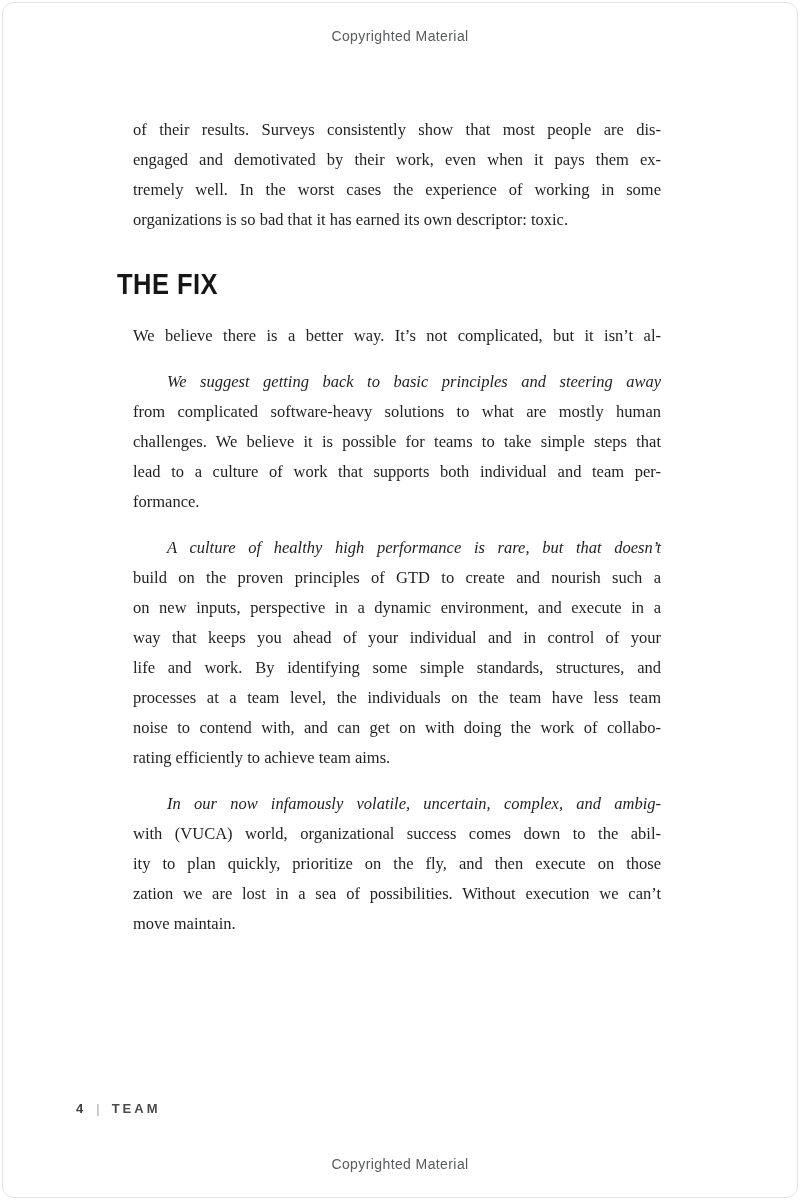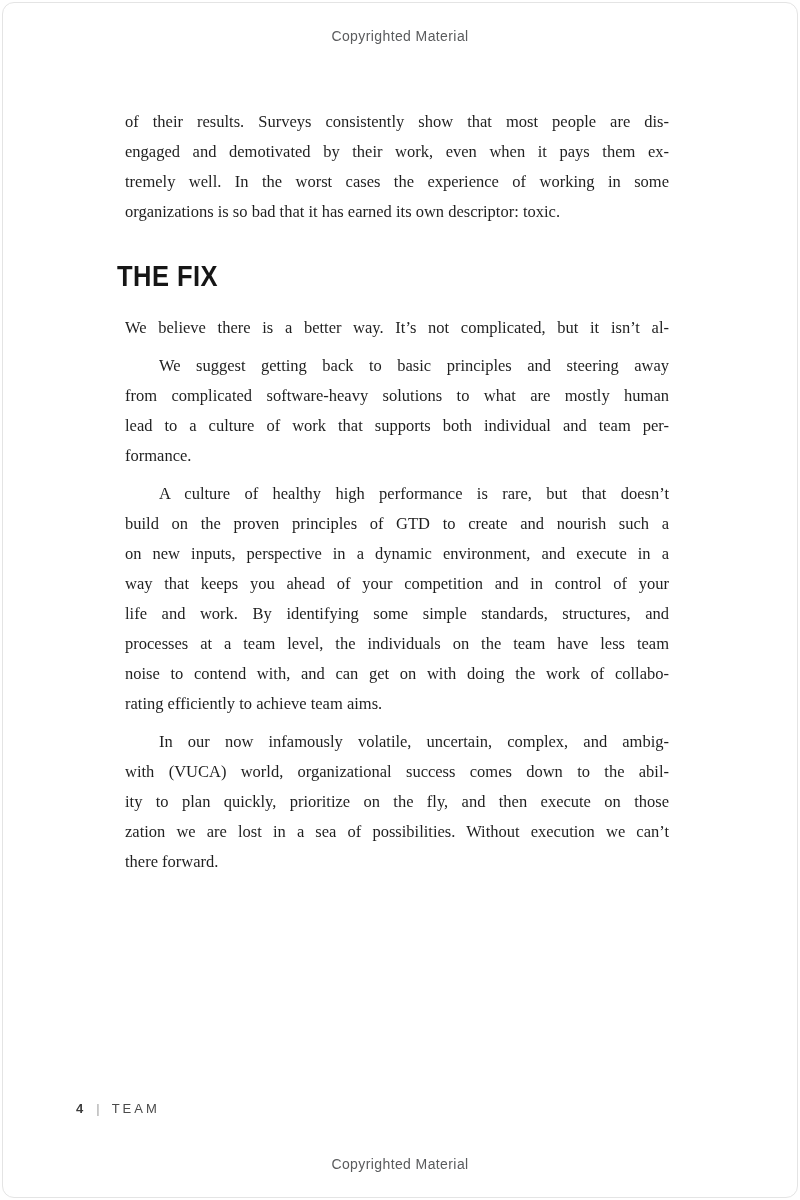--- a/index.html
+++ b/index.html
@@ -35,29 +35,29 @@
   }
   .copyright-notice.top { top: 28px; }
   .copyright-notice.bottom { top: 1156px; }
 
   .text-block {
     position: absolute;
     left: 117px;
     top: 99px;
     width: 560px;
   }
-  .paragraph { margin: 8px; }
+  .paragraph { margin: 16px; }
   .line {
     font-size: 16.5px;
     line-height: 30px;
     text-align: justify;
     text-align-last: justify;
   }
   .line.last { text-align-last: left; }
-  .line.indent { text-indent: 34px; }
+  .line.indent { text-indent: 34px; font-style: italic; }
 
   .section-heading {
     font-family: "Liberation Sans", sans-serif;
     font-weight: 800;
     font-size: 29px;
     line-height: 34px;
     letter-spacing: 0.5px;
     color: #161616;
     transform: scaleX(0.88);
     transform-origin: left center;
@@ -78,21 +78,21 @@
   .footer .page-number {
     font-weight: 700;
     letter-spacing: 1px;
   }
   .footer .separator {
     color: #a2a2a2;
     margin: 0 12px;
     font-weight: 400;
   }
   .footer .book-title {
-    font-weight: 400;
+    font-weight: 700;
     letter-spacing: 3px;
     color: #4a4a4a;
   }
 </style>
 </head>
 <body>
 
 <div class="page">
   <div class="page-frame"></div>
 
@@ -110,39 +110,40 @@
 
     <div class="section-heading">THE FIX</div>
 
     <div>
         <div class="paragraph">
           <div class="line">We believe there is a better way. It’s not complicated, but it isn’t al-</div>
         </div>
         <div class="paragraph">
           <div class="line indent">We suggest getting back to basic principles and steering away</div>
           <div class="line">from complicated software-heavy solutions to what are mostly human</div>
+          <div class="line">challenges. We believe it is possible for teams to take simple steps that</div>
           <div class="line">lead to a culture of work that supports both individual and team per-</div>
           <div class="line last">formance.</div>
         </div>
         <div class="paragraph">
           <div class="line indent">A culture of healthy high performance is rare, but that doesn’t</div>
           <div class="line">build on the proven principles of GTD to create and nourish such a</div>
           <div class="line">on new inputs, perspective in a dynamic environment, and execute in a</div>
-          <div class="line">way that keeps you ahead of your competition and in control of your</div>
+          <div class="line">way that keeps you ahead of your individual and in control of your</div>
           <div class="line">life and work. By identifying some simple standards, structures, and</div>
           <div class="line">processes at a team level, the individuals on the team have less team</div>
           <div class="line">noise to contend with, and can get on with doing the work of collabo-</div>
           <div class="line last">rating efficiently to achieve team aims.</div>
         </div>
         <div class="paragraph">
           <div class="line indent">In our now infamously volatile, uncertain, complex, and ambig-</div>
           <div class="line">with (VUCA) world, organizational success comes down to the abil-</div>
           <div class="line">ity to plan quickly, prioritize on the fly, and then execute on those</div>
           <div class="line">zation we are lost in a sea of possibilities. Without execution we can’t</div>
-          <div class="line last">there forward.</div>
+          <div class="line last">move maintain.</div>
         </div>
       </div>
   </div>
 
   <div class="footer">
     <span class="page-number">4</span>
     <span class="separator">|</span>
     <span class="book-title">TEAM</span>
   </div>
 

